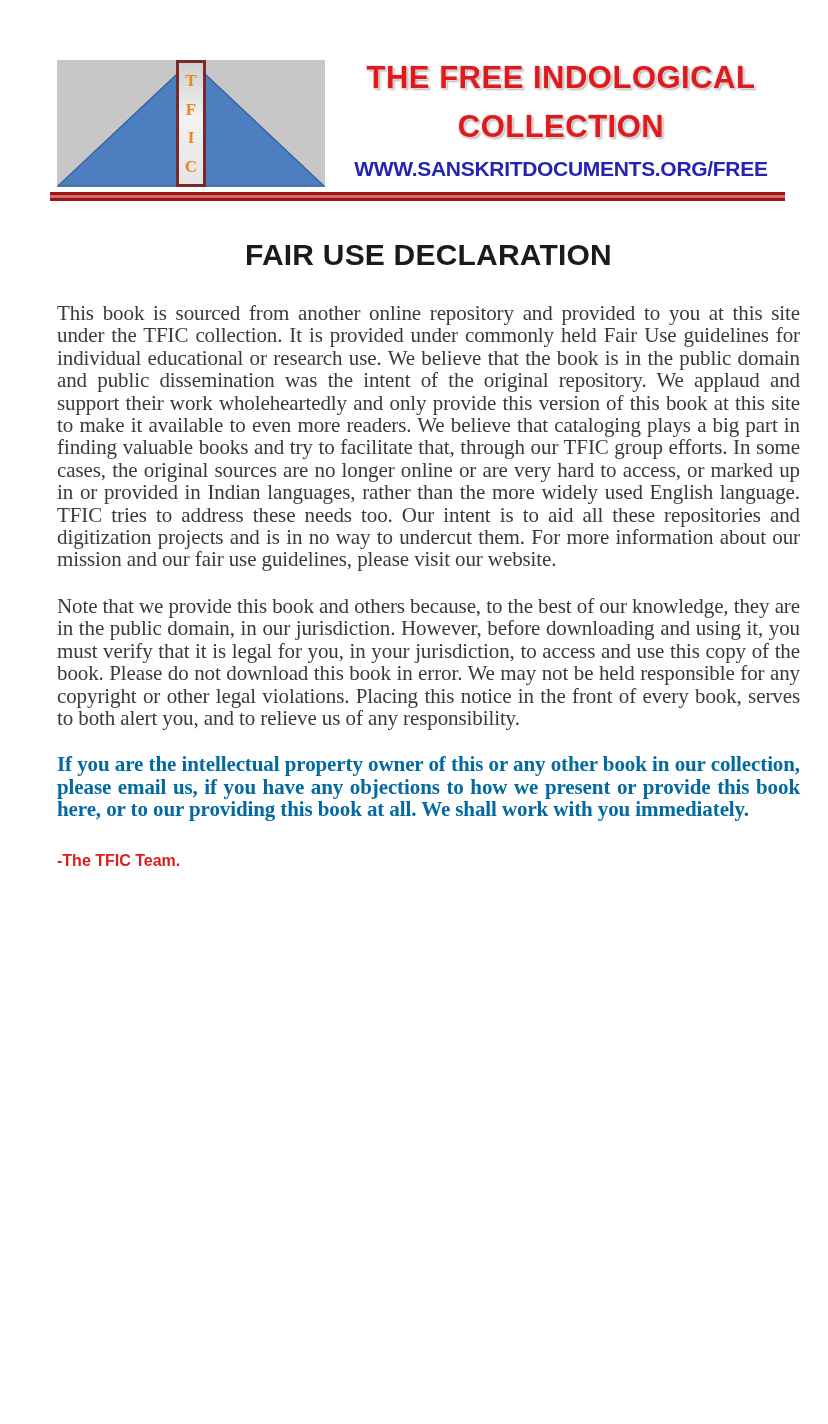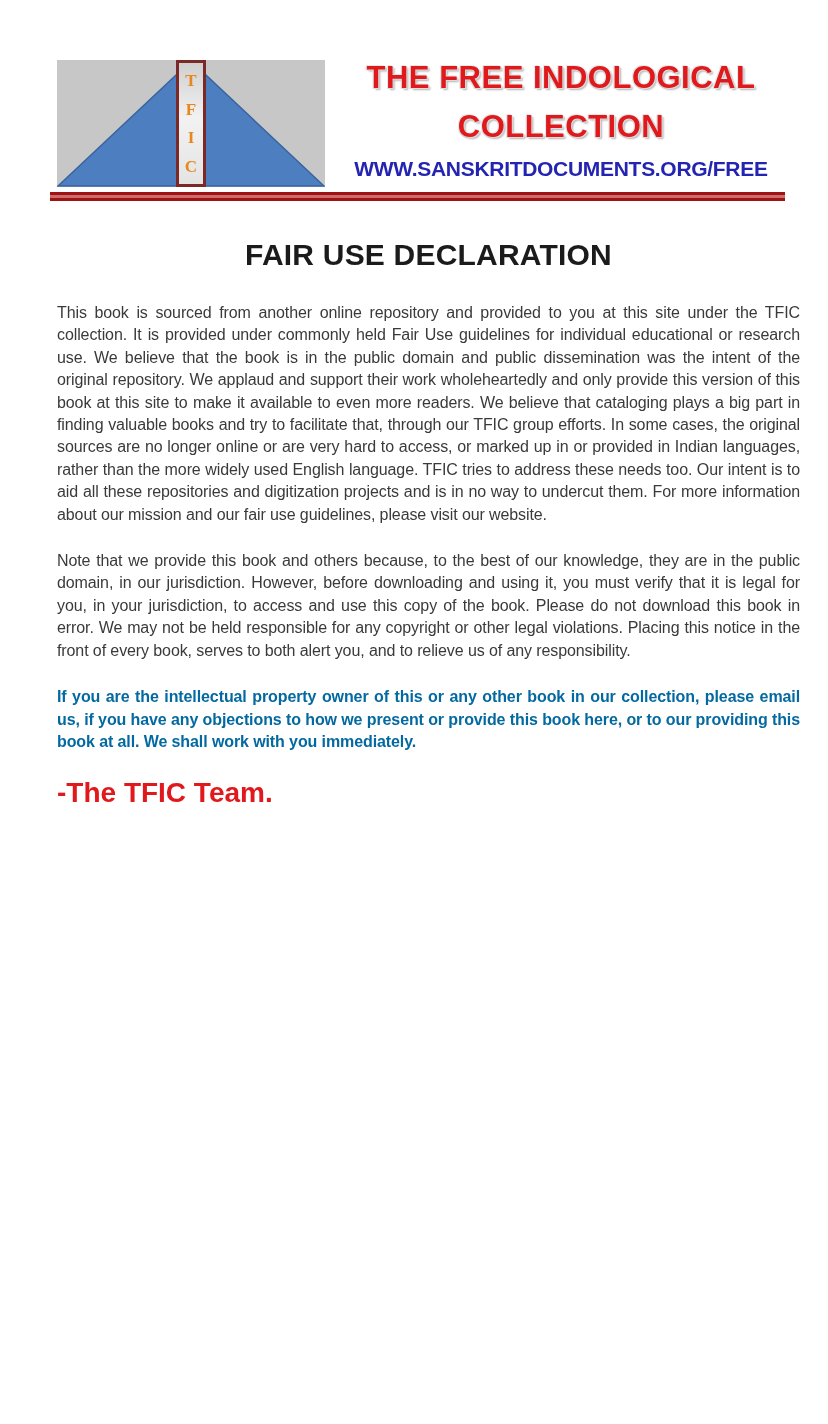--- a/index.html
+++ b/index.html
@@ -102,34 +102,35 @@
     margin: 38px 0 0 0;
     text-align: center;
     font-size: 30px;
     line-height: 32px;
     font-weight: bold;
     letter-spacing: 0.2px;
     color: #1b1b1b;
   }
   .doc p {
     margin: 24px 0 0 0;
-    font-size: 16px;
+    font-size: 21px;
     line-height: 22.4px;
     letter-spacing: -0.1px;
     text-align: justify;
     color: #3a3a3a;
+    font-family: Liberation Serif, serif;
   }
   .doc p.first { margin-top: 31px; }
   .doc p.strong {
     font-weight: bold;
     color: #0369a1;
   }
   .signature {
     margin: 27px 0 0 0;
-    font-size: 28px;
+    font-size: 16px;
     line-height: 26px;
     font-weight: bold;
     color: #e0191d;
   }
 </style>
 </head>
 <body>
 
 <div class="page">
 

